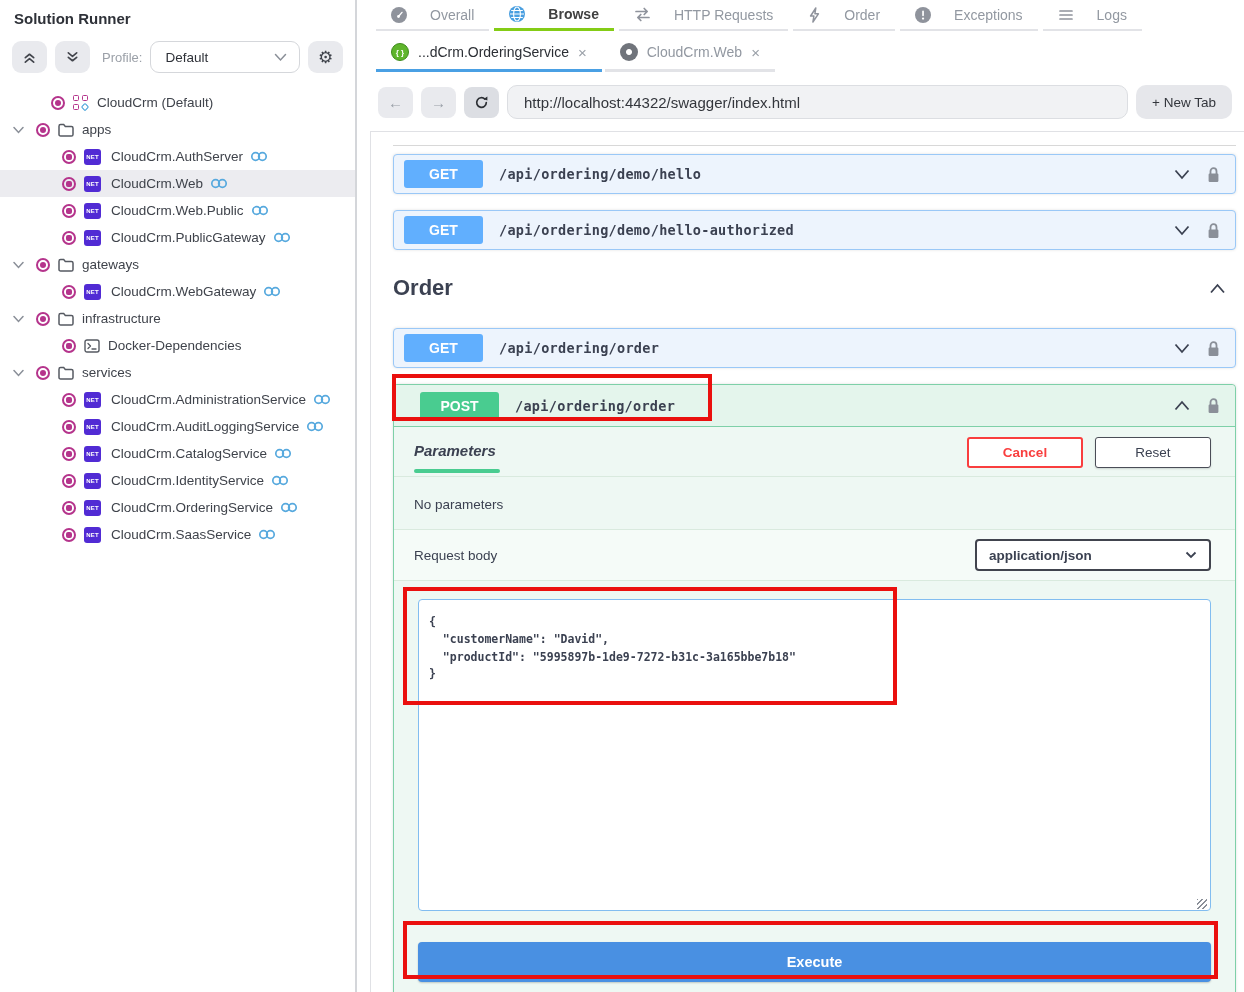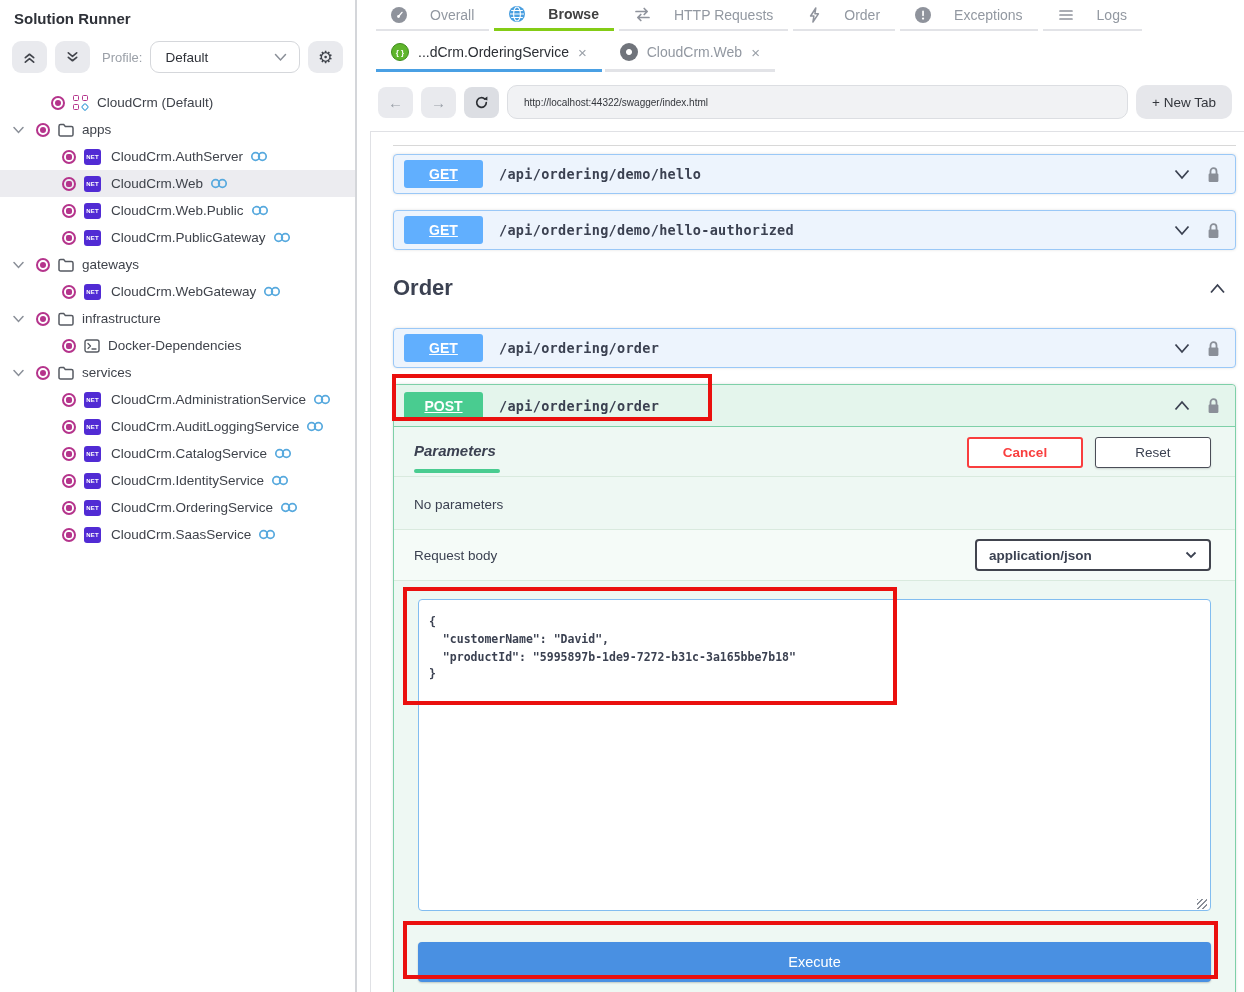--- a/index.html
+++ b/index.html
@@ -65,36 +65,36 @@
              justify-content:center; font-size:8px; font-weight:bold; color:#fff; }
   .favicon.swagger { background:#5fb52c; border:1.5px solid #3f8c1d; }
   .favicon.webapp  { background:radial-gradient(circle at 50% 50%, #fff 0 2.5px, #70747b 3.5px 100%); }
   .tab-close { color:#9aa0a8; font-size:15px; line-height:1; }
 
   .addr-row { display:flex; align-items:center; gap:8px; padding:13px 12px 12px 10px; flex:none; }
   .nav-btn { width:35px; height:31px; border:none; border-radius:8px; background:#e9eaee; color:#9aa0a8;
              font-size:15px; display:flex; align-items:center; justify-content:center; cursor:pointer; flex:none; }
   .nav-btn.refresh { background:#dcdee3; }
   .url-input { flex:1; height:34px; border:1px solid #dcdee2; border-radius:10px; background:#f1f2f4;
-               padding:12px 16px; font-size:10px; color:#33363c; font-family:"Liberation Sans",sans-serif; }
+               padding:12px 16px; font-size:15px; color:#33363c; font-family:"Liberation Sans",sans-serif; }
   .newtab-btn { height:34px; border:none; border-radius:10px; background:#e6e7eb; padding:0 16px;
                 font-size:13.5px; color:#33363c; cursor:pointer; flex:none; }
 
   
   .content { flex:1; margin-left:2px; border-top:1px solid #e0e1e5; border-left:1px solid #e0e1e5;
              padding:0 8px 0 22px; overflow:hidden; position:relative; background:#fff; }
   .sw-divider { height:1px; background:#d8d8d8; margin:13px 0 8px 0; }
 
   .op-row { height:40px; border-radius:4px; display:flex; align-items:center; padding:0 14px 0 10px;
             margin-bottom:16px; }
   .op-get { background:#edf4fd; border:1px solid #9ac8f7; box-shadow:0 0 3px rgba(0,0,0,.12); }
   .m-badge { min-width:79px; height:28px; border-radius:3px; color:#fff; font-weight:bold; font-size:14px;
-             display:flex; align-items:center; justify-content:center; padding:0 10px; flex:none;text-decoration:underline; }
+             display:flex; align-items:center; justify-content:center; padding:0 10px; flex:none; }
   .m-badge.get  { background:#61affe; }
-  .m-badge.post { background:#49cc90; }
+  .m-badge.post { background:#49cc90;margin-left:16px; }
   .op-path { margin-left:16px; font-family:"DejaVu Sans Mono", monospace; font-weight:bold; font-size:13.5px;
              color:#3b4151; letter-spacing:.3px; }
   .op-right { margin-left:auto; display:flex; align-items:center; gap:16px; }
 
   .section-head { height:44px; margin:16px 0 18px 0; display:flex; align-items:center; padding-right:10px; }
   .section-title { font-size:22px; font-weight:bold; color:#3b4151; }
   .section-head .op-right { gap:0; }
 
   .post-block { border:1px solid #7ed0a8; border-radius:4px; background:#eef8f3;
                 box-shadow:0 0 3px rgba(0,0,0,.12); }
@@ -124,21 +124,21 @@
 
   .editor { padding:18px 24px 0 24px; position:relative; }
   .body-textarea { width:100%; height:312px; border:1px solid #82bdf0; border-radius:4px; background:#fff;
                font-family:"DejaVu Sans Mono", monospace; font-size:11.5px; font-weight:bold; color:#3b4151;
                padding:14px 10px; resize:none; line-height:1.5; outline:none; }
   .resize-grip { position:absolute; right:28px; bottom:5px; width:10px; height:10px;
                background:repeating-linear-gradient(135deg,#8a8f98 0 1px,transparent 1px 3.5px); }
 
   .exec-wrap { padding:28px 24px 16px 24px; }
   .execute-btn { width:100%; height:40px; background:#4990e2; border:none; border-radius:4px; color:#fff;
-               font-weight:normal; font-size:14.5px; cursor:pointer; box-shadow:0 1px 2px rgba(0,0,0,.2); }
+               font-weight:bold; font-size:14.5px; cursor:pointer; box-shadow:0 1px 2px rgba(0,0,0,.2); }
 
   
   .anno { position:absolute; border:4px solid #ea100e; pointer-events:none; z-index:10; }
   .anno1 { left:392px; top:374px; width:320px; height:47px; }
   .anno2 { left:403px; top:587px; width:494px; height:118px; }
   .anno3 { left:403px; top:921px; width:815px; height:58px; }
 
   svg { display:block; }
 </style>
 </head>

